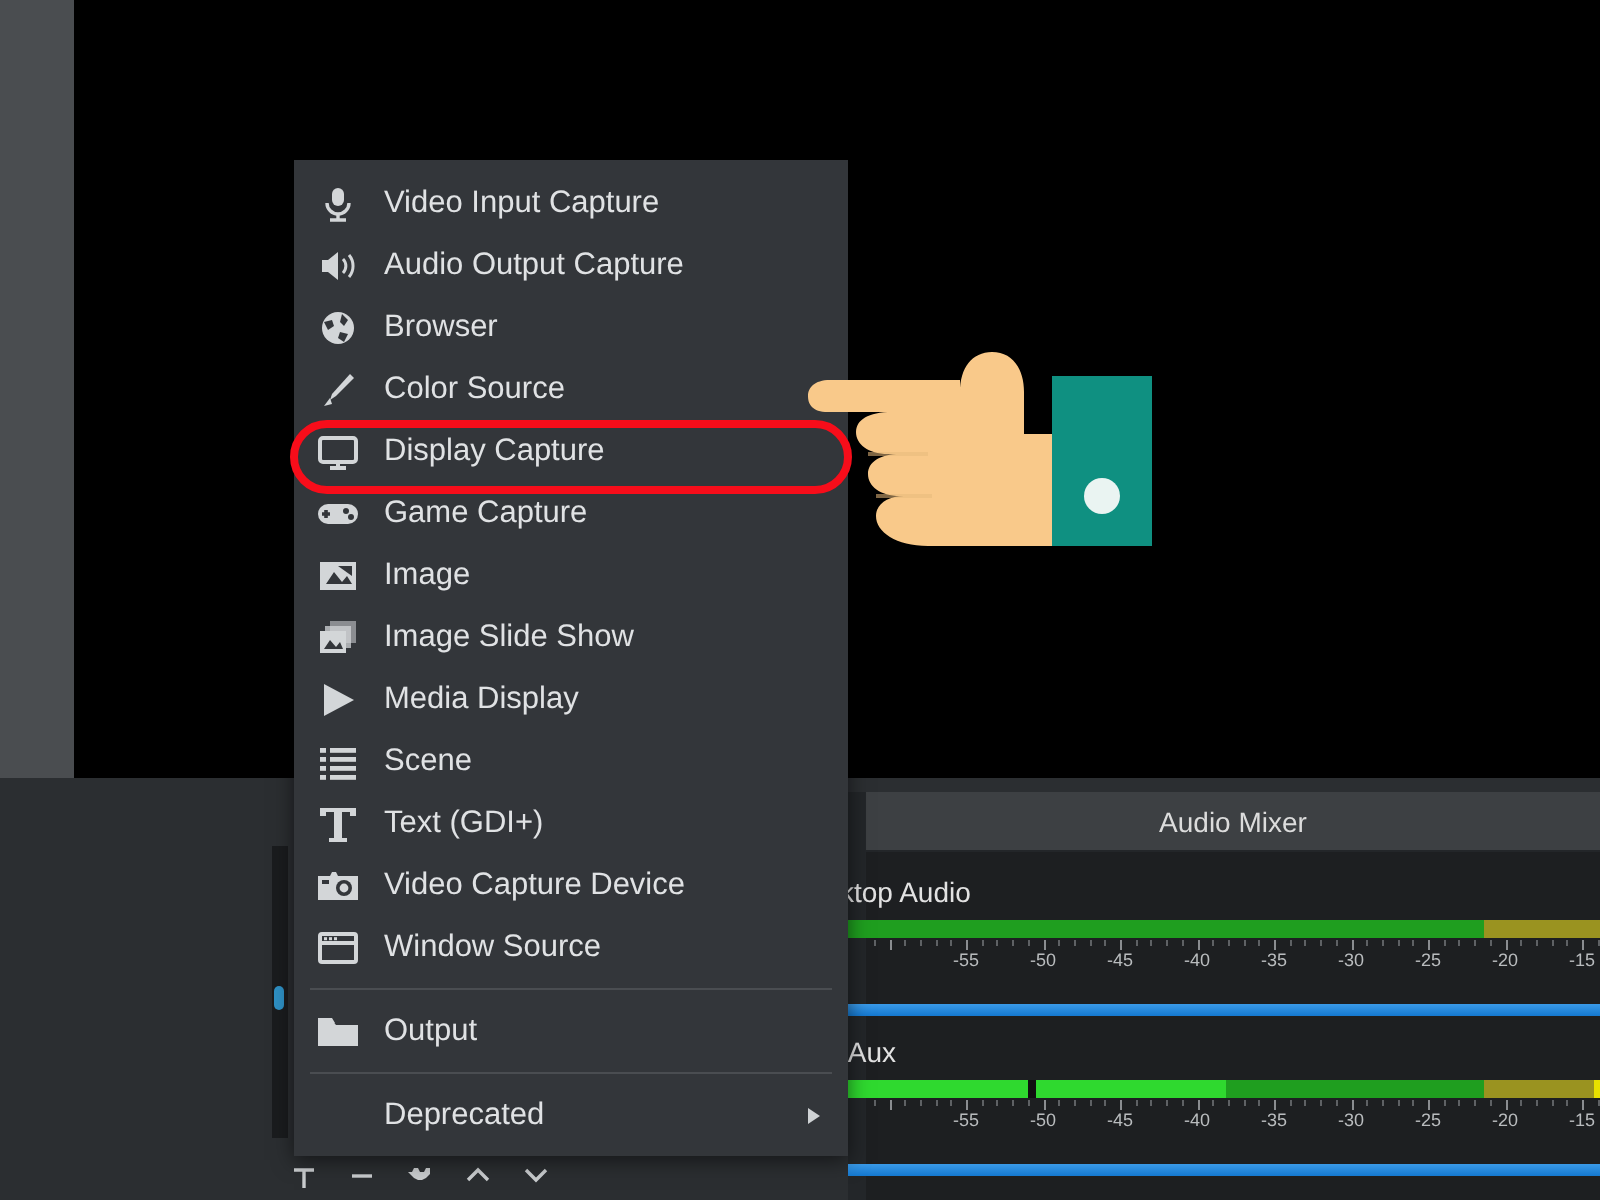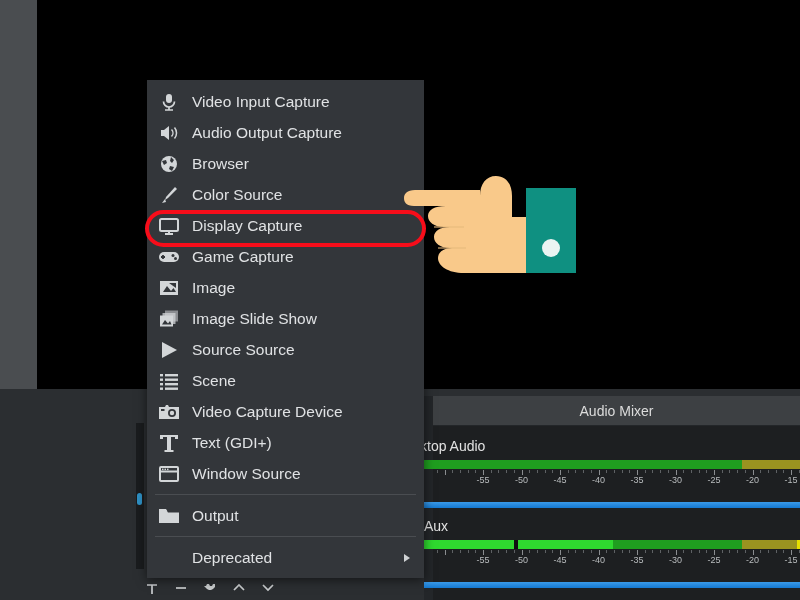--- a/index.html
+++ b/index.html
@@ -455,21 +455,21 @@
           </svg>
         </span>
         <span>Image Slide Show</span>
       </div>
       <div class="ctx-item">
         <span class="ico">
           <svg width="22" height="20" viewBox="0 0 22 20">
             <path d="M4 2 L19 10 L4 18 Z" fill="#d3d6d8"></path>
           </svg>
         </span>
-        <span>Source Source</span>
+        <span>Media Display</span>
       </div>
       <div class="ctx-item">
         <span class="ico">
           <svg width="22" height="20" viewBox="0 0 22 20">
             <g fill="#d3d6d8">
                   <rect x="2" y="3" width="3" height="2.4"></rect>
               <rect x="7" y="3" width="13" height="2.4"></rect>
                   <rect x="2" y="7.5" width="3" height="2.4"></rect>
               <rect x="7" y="7.5" width="13" height="2.4"></rect>
                   <rect x="2" y="12" width="3" height="2.4"></rect>
@@ -477,35 +477,35 @@
                   <rect x="2" y="16.5" width="3" height="2.4"></rect>
               <rect x="7" y="16.5" width="13" height="2.4"></rect>
                  </g>
           </svg>
         </span>
         <span>Scene</span>
       </div>
       <div class="ctx-item">
         <span class="ico">
           <svg width="22" height="20" viewBox="0 0 22 20">
+            <path d="M2 2 H20 V6 H17 V4 H13 V17 H15.5 V19 H6.5 V17 H9 V4 H5 V6 H2 Z" fill="#d3d6d8"></path>
+          </svg>
+        </span>
+        <span>Text (GDI+)</span>
+      </div>
+      <div class="ctx-item">
+        <span class="ico">
+          <svg width="22" height="20" viewBox="0 0 22 20">
             <path d="M1 5 H7 L8 3 H10 L11 5 H21 V17 H1 Z" fill="#d3d6d8"></path>
                  <circle cx="14" cy="11" r="4" fill="#33363a"></circle>
                  <circle cx="14" cy="11" r="2.2" fill="#d3d6d8"></circle>
                  <rect x="3" y="7" width="3.5" height="2" fill="#33363a"></rect>
           </svg>
         </span>
         <span>Video Capture Device</span>
-      </div>
-      <div class="ctx-item">
-        <span class="ico">
-          <svg width="22" height="20" viewBox="0 0 22 20">
-            <path d="M2 2 H20 V6 H17 V4 H13 V17 H15.5 V19 H6.5 V17 H9 V4 H5 V6 H2 Z" fill="#d3d6d8"></path>
-          </svg>
-        </span>
-        <span>Text (GDI+)</span>
       </div>
       <div class="ctx-item">
         <span class="ico">
           <svg width="22" height="20" viewBox="0 0 22 20">
             <rect x="2" y="3" width="18" height="14" rx="1" fill="none" stroke="#d3d6d8" stroke-width="2"></rect>
                  <path d="M2 7.5 H20" stroke="#d3d6d8" stroke-width="2"></path>
                  <g fill="#d3d6d8">
               <rect x="4" y="4.6" width="1.5" height="1.5"></rect>
                  <rect x="6.5" y="4.6" width="1.5" height="1.5"></rect>
                  <rect x="9" y="4.6" width="1.5" height="1.5"></rect>

